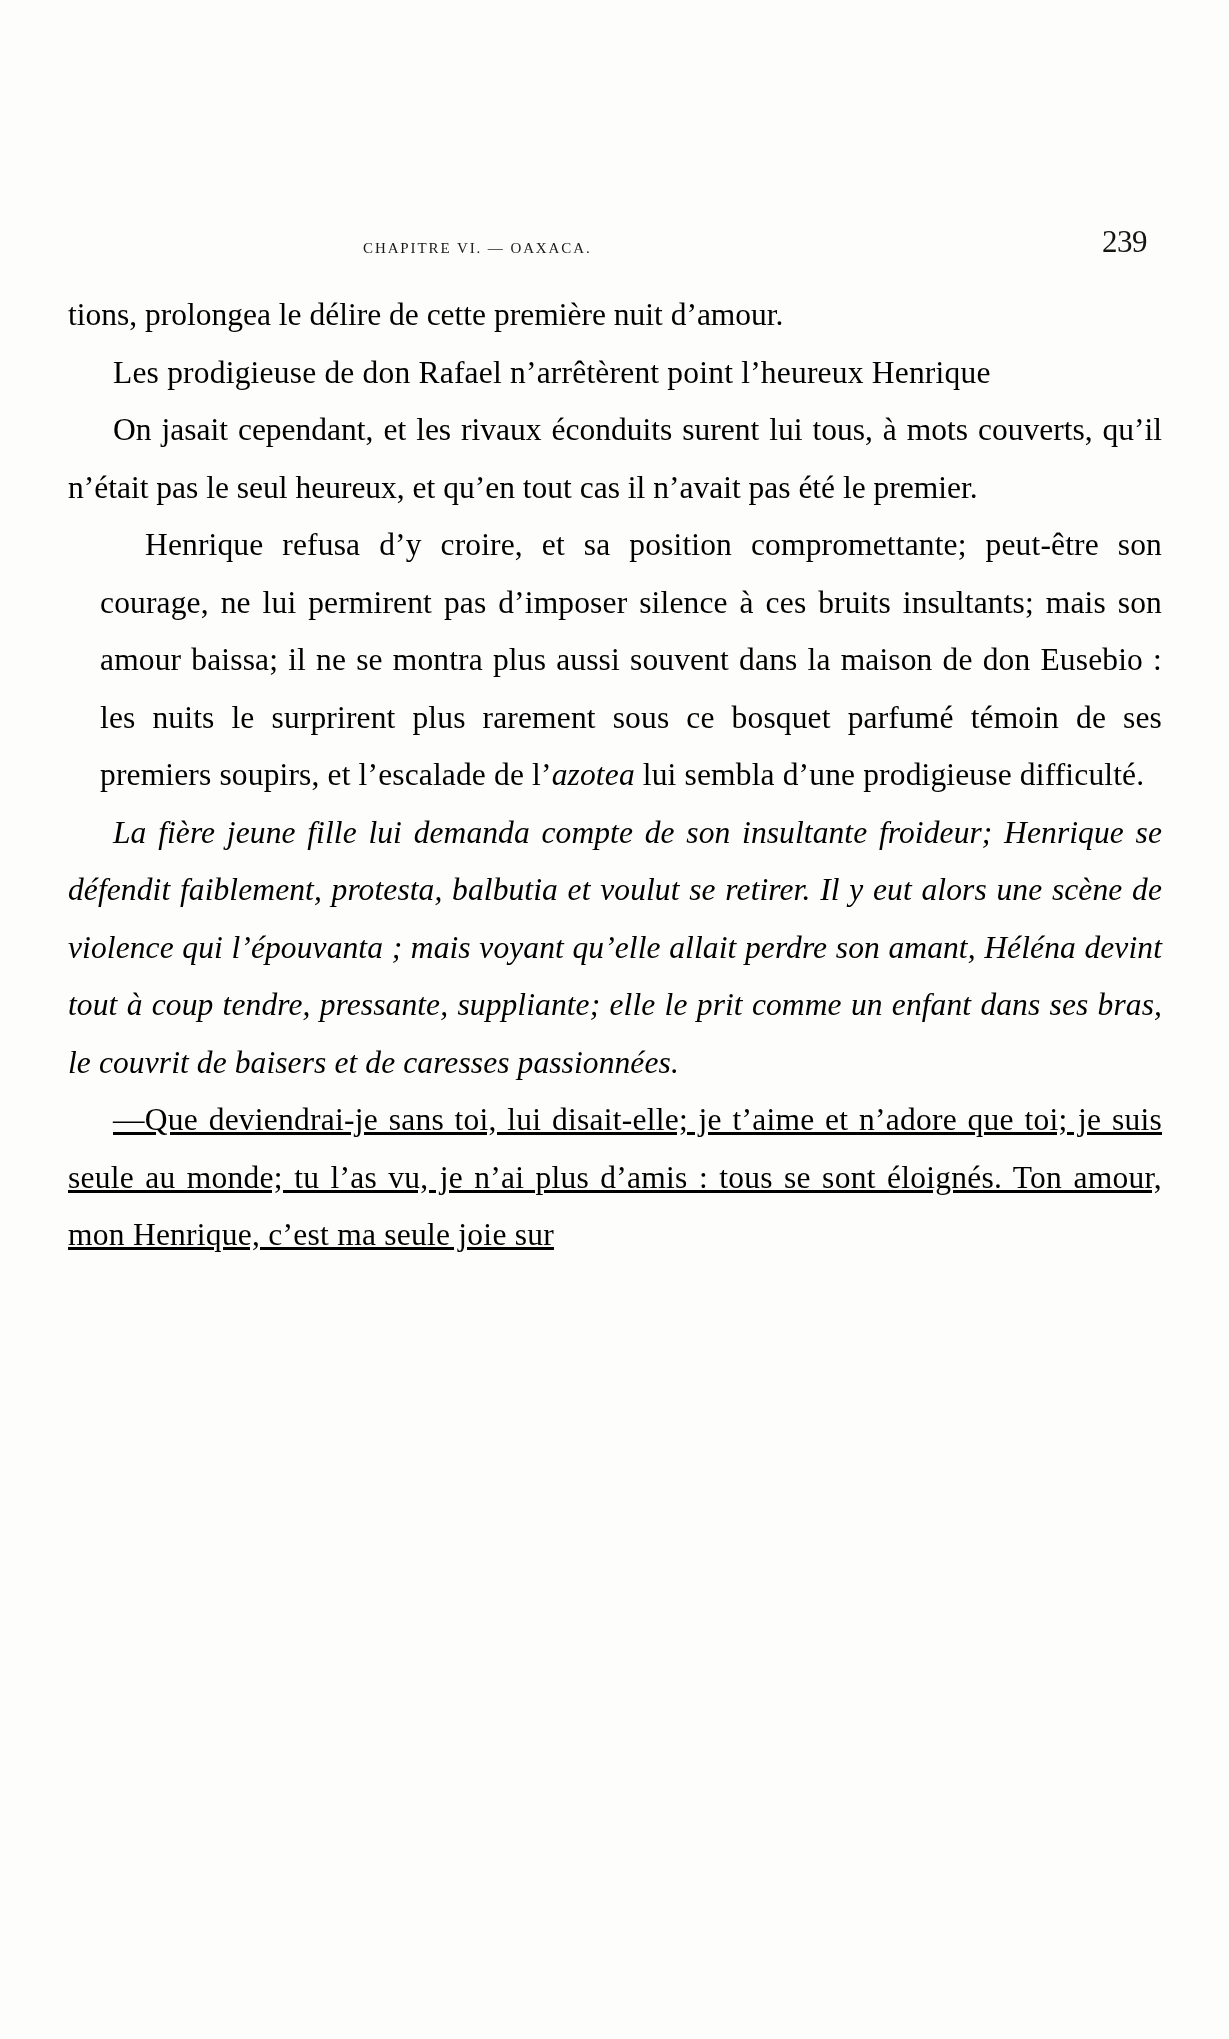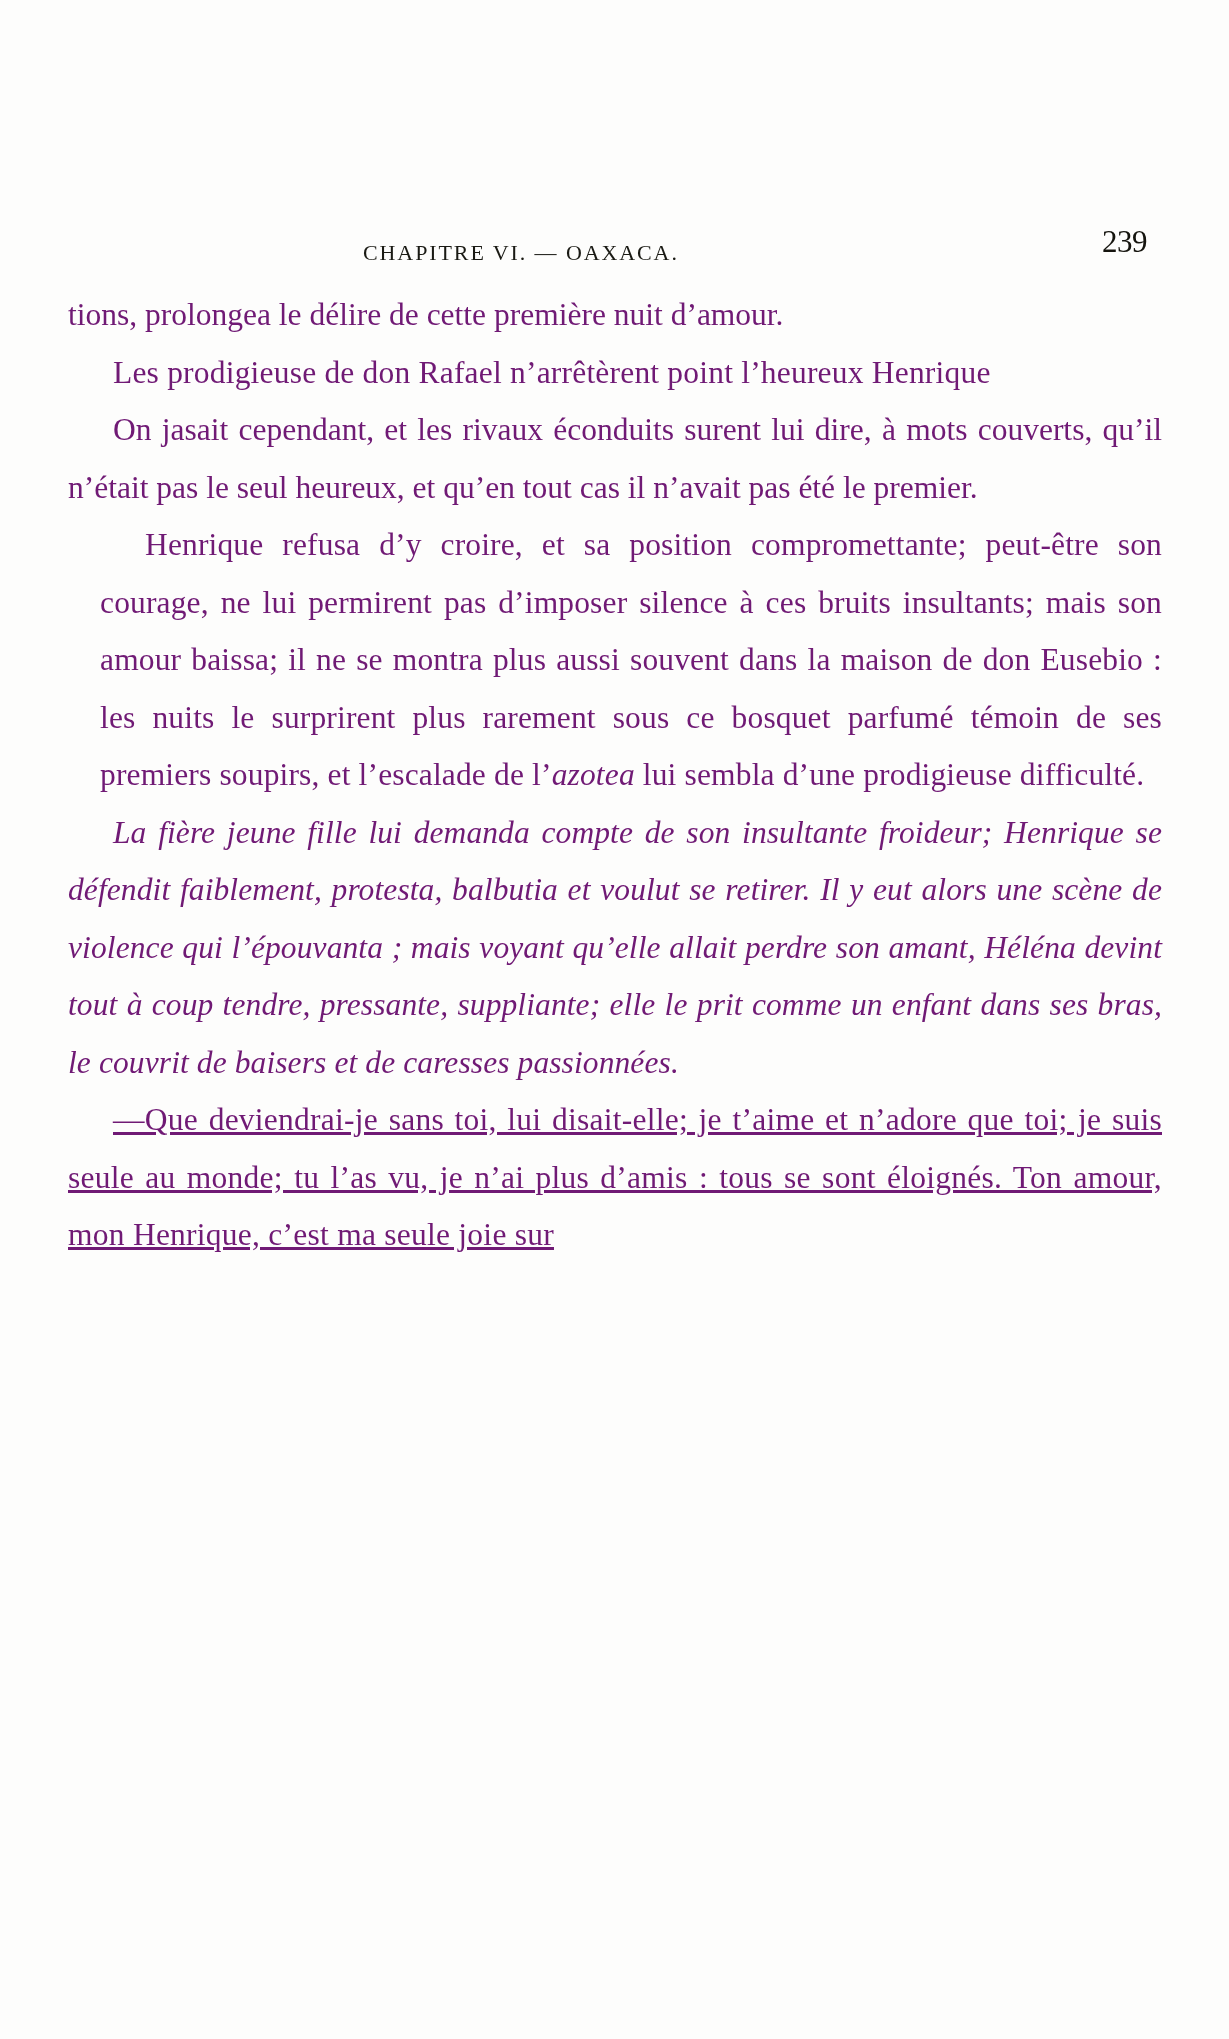--- a/index.html
+++ b/index.html
@@ -27,21 +27,21 @@
     position: absolute;
     left: 85px;
     top: 240px;
     width: 1060px;
     display: flex;
     align-items: baseline;
     justify-content: flex-start;
   }
   .running-head .chapter-line {
     font-family: "Liberation Serif", serif;
-    font-size: 22px;
+    font-size: 15px;
     letter-spacing: 1.9px;
     color: #1a1a14;
     margin-left: 278px;
     white-space: nowrap;
   }
   .folio {
     position: absolute;
     right: 82px;
     top: 224px;
     font-size: 31px;
@@ -50,21 +50,21 @@
     color: #15140e;
   }
   .body-text {
     position: absolute;
     left: 68px;
     top: 286px;
     width: 1094px;
     font-size: 31.5px;
     line-height: 57.5px;
     text-align: justify;
-    color: #701a75;
+    color: #000000;
   }
   .body-text p {
     margin: 0;
     text-indent: 45px;
     text-align: justify;
     text-justify: inter-word;
   }
   .body-text p.noindent {
     text-indent: 0;
   }
@@ -92,21 +92,21 @@
     </div>
 
     <div class="folio">239</div>
 
     <div class="body-text">
 
       <p class="noindent">tions, prolongea le délire de cette première nuit d’amour.</p>
 
       <p>Les prodigieuse de don Rafael n’arrêtèrent point l’heureux Henrique</p>
 
-      <p>On jasait cependant, et les rivaux éconduits surent lui dire, à mots couverts, qu’il n’était pas le seul heureux, et qu’en tout cas il n’avait pas été le premier.</p>
+      <p>On jasait cependant, et les rivaux éconduits surent lui tous, à mots couverts, qu’il n’était pas le seul heureux, et qu’en tout cas il n’avait pas été le premier.</p>
 
       <p><span>Henrique refusa d’y croire, et sa position compromettante; peut-être son courage, ne lui permirent pas d’imposer silence à ces bruits insultants; mais son amour baissa; il ne se montra plus aussi souvent dans la maison de don Eusebio : les nuits le surprirent plus rarement sous ce bosquet parfumé témoin de ses premiers soupirs, et l’escalade de l’</span><i>azotea</i><span> lui sembla d’une prodigieuse difficulté.</span></p>
 
       <p>La fière jeune fille lui demanda compte de son insultante froideur; Henrique se défendit faiblement, protesta, balbutia et voulut se retirer. Il y eut alors une scène de violence qui l’épouvanta ; mais voyant qu’elle allait perdre son amant, Héléna devint tout à coup tendre, pressante, suppliante; elle le prit comme un enfant dans ses bras, le couvrit de baisers et de caresses passionnées.</p>
 
       <p class="dash">—Que deviendrai-je sans toi, lui disait-elle; je t’aime et n’adore que toi; je suis seule au monde; tu l’as vu, je n’ai plus d’amis : tous se sont éloignés. Ton amour, mon Henrique, c’est ma seule joie sur</p>
 
     </div>
   </div>
 </div>

